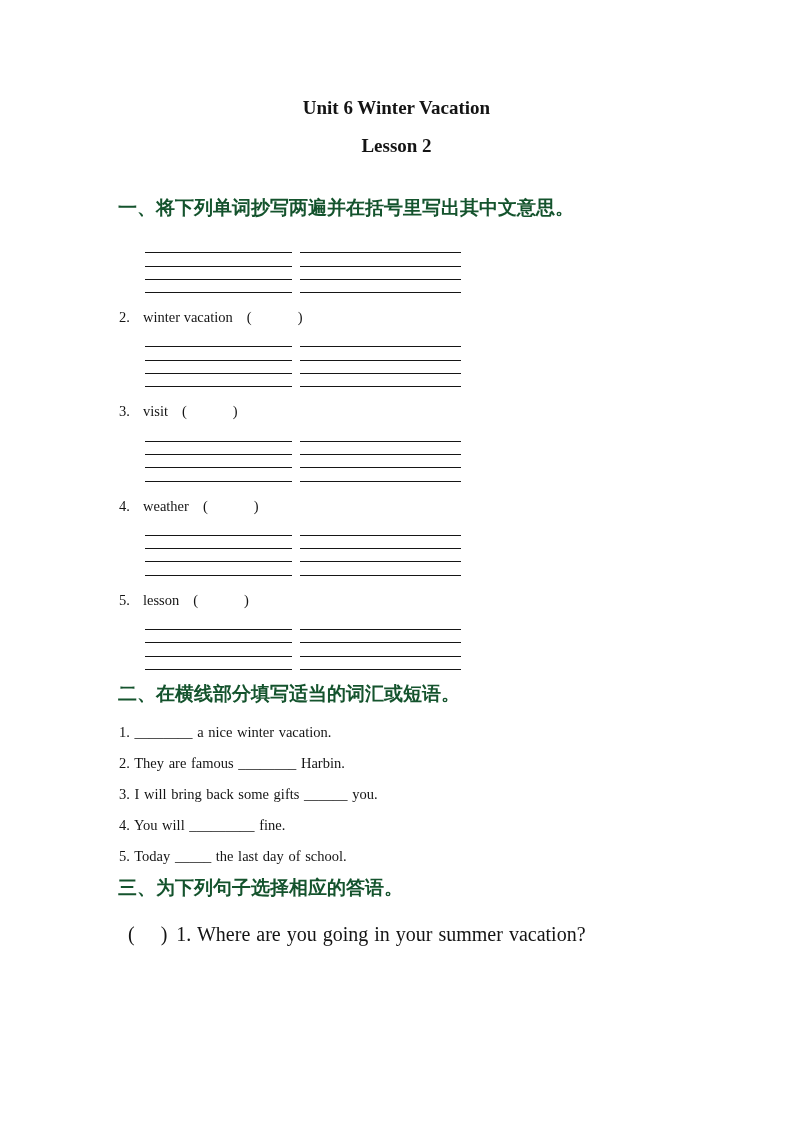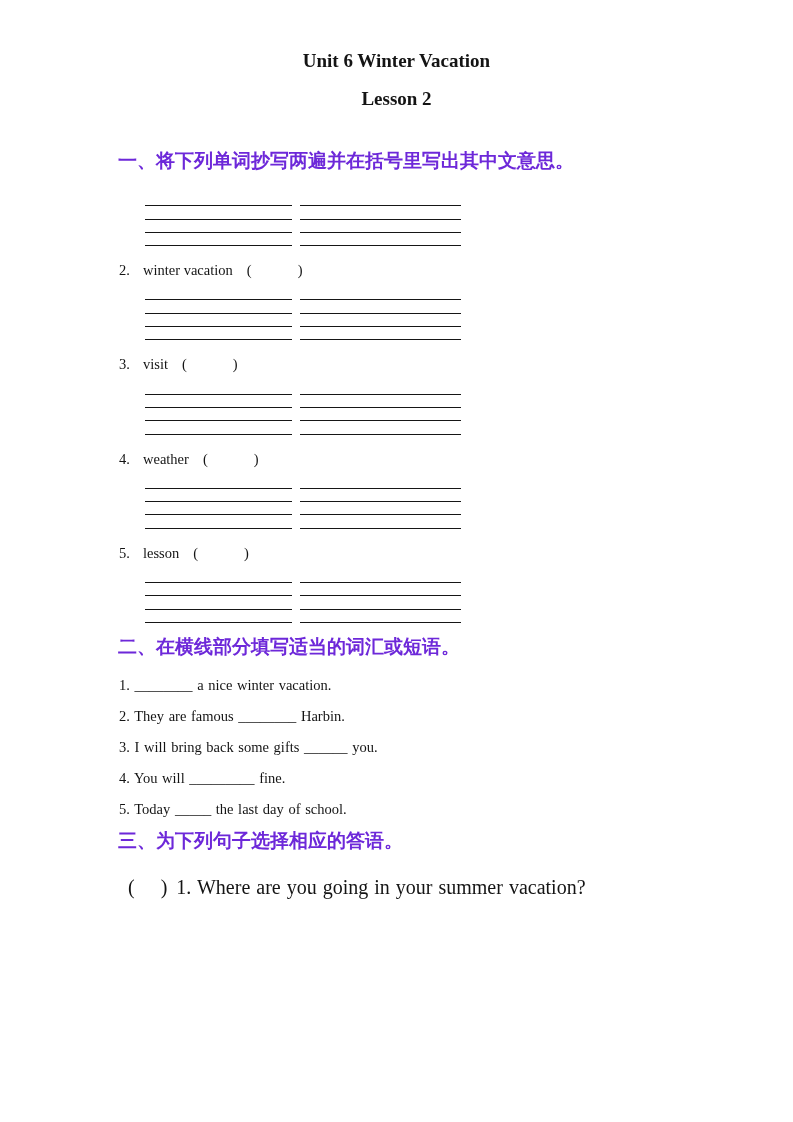--- a/index.html
+++ b/index.html
@@ -3,21 +3,21 @@
 <meta charset="utf-8">
 <style>
   html, body { margin: 0; padding: 0; background: #ffffff; }
   .page {
     position: relative;
     width: 793px;
     height: 1122px;
     background: #ffffff;
     color: #141414;
     font-family: "Liberation Serif", "DejaVu Serif", serif;
-    padding-top: 42px;
+    padding-top: 89px;
     box-sizing: border-box;
     overflow: hidden;
   }
   .doc-title {
     width: 100%;
     text-align: center;
     font-weight: bold;
     font-size: 19px;
     line-height: 38px;
     height: 38px;
@@ -27,21 +27,21 @@
     font-family: "Liberation Sans", "DejaVu Sans", sans-serif;
     font-size: 21px;
   }
   .sec-heading {
     margin: 31px 0 0 118px;
     font-family: "Liberation Sans", "DejaVu Sans", sans-serif;
     font-weight: bold;
     font-size: 19px;
     line-height: 24px;
     height: 24px;
-    color: #6d28d9;
+    color: #14532d;
   }
   .sec-heading.s2 { margin-top: 12px; }
   .sec-heading.s3 { margin-top: 11px; }
 
   .word-item { margin: 15px 0 0 119px; }
   .word-item.first { margin-top: 20px; }
   .word-line {
     height: 18px;
     line-height: 18px;
     font-size: 14.5px;

